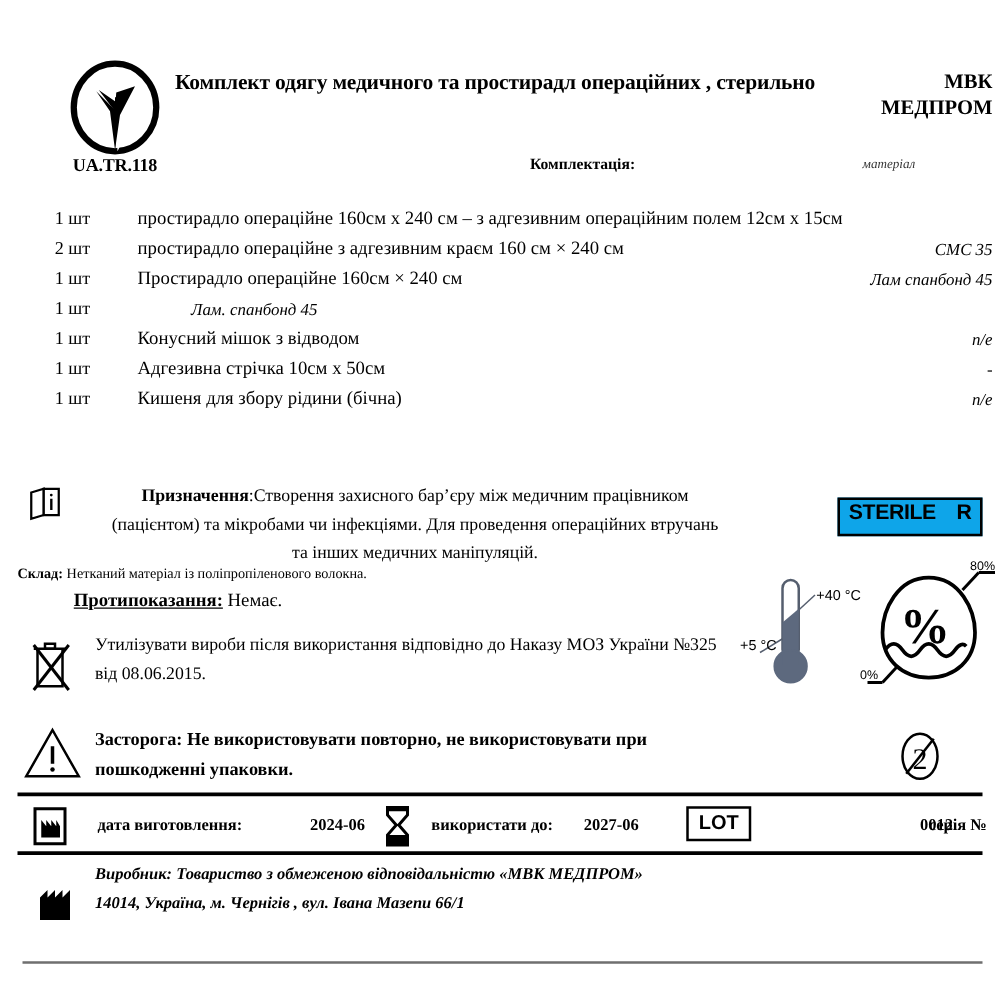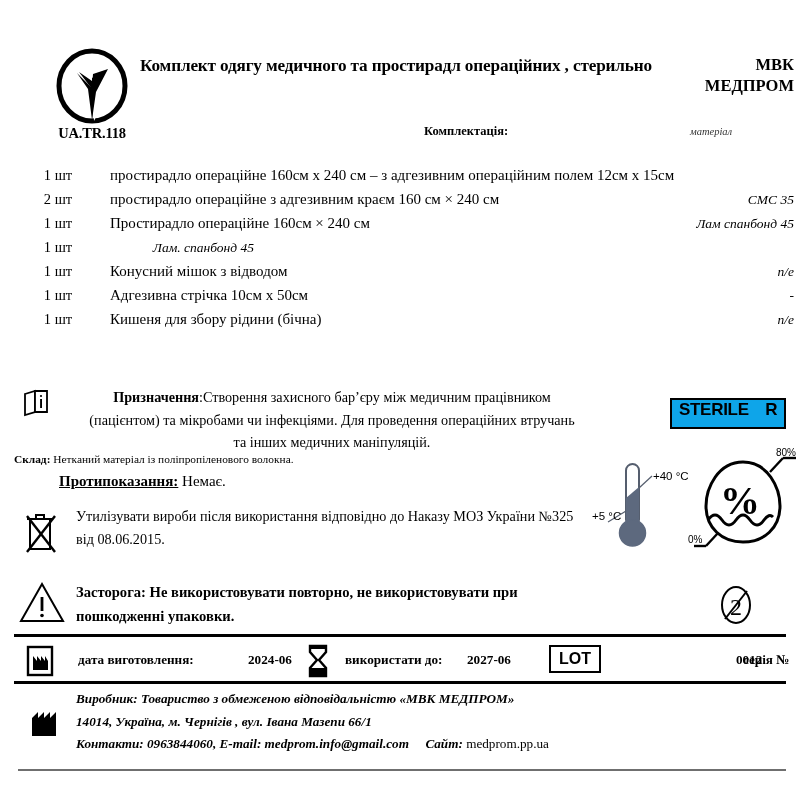--- a/index.html
+++ b/index.html
@@ -460,22 +460,16 @@
 
   <div class="footer">
     <span class="icon-factory">
       <svg width="36" height="34" viewBox="0 0 36 34">
         <path d="M4 32 L4 14 L10 8 L10 14 L16 8 L16 14 L22 8 L22 14 L28 8 L28 32 Z" fill="#000"></path>
       </svg>
     </span>
     <div class="footer-lines">
       <div>Виробник:  Товариство з обмеженою відповідальністю  «МВК МЕДПРОМ»</div>
       <div>14014,  Україна, м. Чернігів  ,  вул.  Івана Мазепи 66/1</div>
-      <div class="nowrap">
-        <span>Контакти:  0963844060, E-mail: medprom.info@gmail.com</span>
-        &nbsp;&nbsp;&nbsp;
-        <span>Сайт:</span>
-        <span class="site-url">medprom.pp.ua</span>
-      </div>
     </div>
   </div>
 
 </div>
 
 </body></html>

